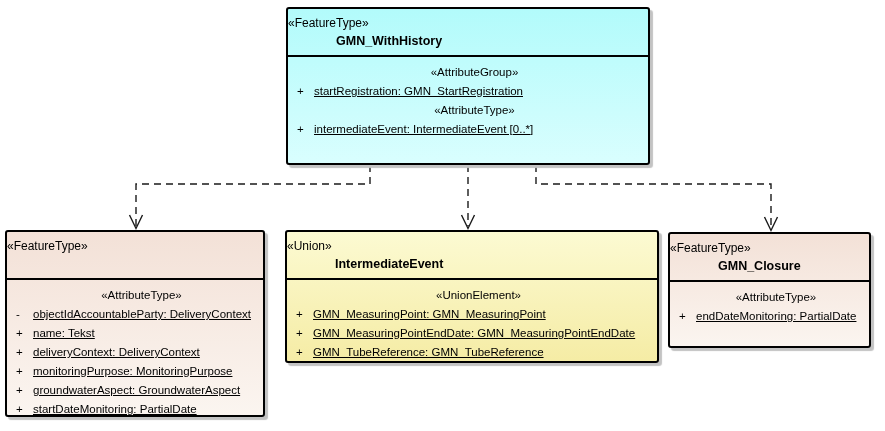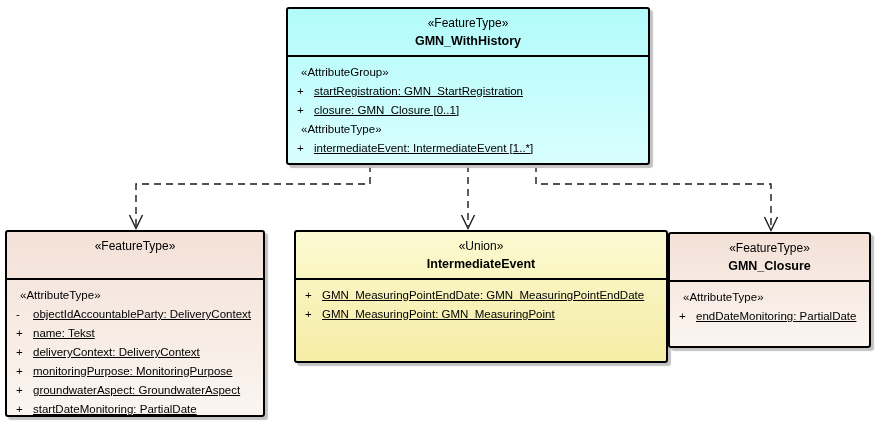--- a/index.html
+++ b/index.html
@@ -17,39 +17,39 @@
   }
   .class-withhistory {
     left:286px; top:7px; width:364px; height:158px;
     background:linear-gradient(#b2fbfb, #d9fefe);
   }
   .class-startregistration {
     left:5px; top:230px; width:260px; height:187px;
     background:linear-gradient(#f3e1d7, #fbf5f0);
   }
   .class-intermediateevent {
-    left:294px; top:230px; width:374px; height:133px;
+    left:285px; top:230px; width:374px; height:133px;
     background:linear-gradient(#fcfad2, #f5eca5);
   }
   .class-closure {
     left:668px; top:232px; width:203px; height:116px;
     background:linear-gradient(#f3e1d7, #fbf5f0);
   }
 
   .title {
     box-sizing:border-box; height:48px; padding-top:6px;
-    border-bottom:2px solid #000; text-align:center;
+    border-bottom:2px solid #000; text-align:left;
   }
   .stereotype-line { font-size:12px; line-height:17px; white-space:nowrap; }
-  .name-line { font-size:12.5px; font-weight:bold; line-height:19px; white-space:nowrap; }
+  .name-line { font-size:12.5px; font-weight:bold; line-height:19px; white-space:nowrap;margin-left:48px; }
   .underlined .name-line { }
 
   .attrs { padding-top:6px; font-size:11.5px; }
   .sec-stereotype {
-    height:19px; line-height:19px; padding-left:13px; white-space:nowrap;
+    height:19px; line-height:19px; padding-left:13px; white-space:nowrap;text-align:center;
   }
   .attr-row { height:19px; line-height:19px; white-space:nowrap;text-decoration:underline; }
   .vis { display:inline-block; box-sizing:border-box; width:26px; padding-left:9px; }
   .attr-text { }
 </style>
 </head>
 <body>
 
 <div class="canvas">
 
@@ -74,26 +74,23 @@
   <div class="uml-class class-withhistory">
     <div class="title">
       <div class="stereotype-line">«FeatureType»</div>
       <div class="name-line">GMN_WithHistory</div>
     </div>
     <div class="attrs">
       <div class="sec-stereotype">«AttributeGroup»</div>
       <div class="attr-row">
         <span class="vis">+</span><span class="attr-text">startRegistration: GMN_StartRegistration</span>
       </div>
-      <div class="attr-row">
-        <span class="vis">+</span><span class="attr-text">closure: GMN_Closure [0..1]</span>
-      </div>
       <div class="sec-stereotype">«AttributeType»</div>
       <div class="attr-row">
-        <span class="vis">+</span><span class="attr-text">intermediateEvent: IntermediateEvent [1..*]</span>
+        <span class="vis">+</span><span class="attr-text">intermediateEvent: IntermediateEvent [0..*]</span>
       </div>
     </div>
   </div>
 
   <div class="uml-class class-startregistration">
     <div class="title">
       <div class="stereotype-line">«FeatureType»</div>
     </div>
     <div class="attrs">
       <div class="sec-stereotype">«AttributeType»</div>
@@ -117,25 +114,29 @@
       </div>
     </div>
   </div>
 
   <div class="uml-class class-intermediateevent underlined">
     <div class="title">
       <div class="stereotype-line">«Union»</div>
       <div class="name-line">IntermediateEvent</div>
     </div>
     <div class="attrs">
+      <div class="sec-stereotype">«UnionElement»</div>
+      <div class="attr-row">
+        <span class="vis">+</span><span class="attr-text">GMN_MeasuringPoint: GMN_MeasuringPoint</span>
+      </div>
       <div class="attr-row">
         <span class="vis">+</span><span class="attr-text">GMN_MeasuringPointEndDate: GMN_MeasuringPointEndDate</span>
       </div>
       <div class="attr-row">
-        <span class="vis">+</span><span class="attr-text">GMN_MeasuringPoint: GMN_MeasuringPoint</span>
+        <span class="vis">+</span><span class="attr-text">GMN_TubeReference: GMN_TubeReference</span>
       </div>
     </div>
   </div>
 
   <div class="uml-class class-closure">
     <div class="title">
       <div class="stereotype-line">«FeatureType»</div>
       <div class="name-line">GMN_Closure</div>
     </div>
     <div class="attrs">

